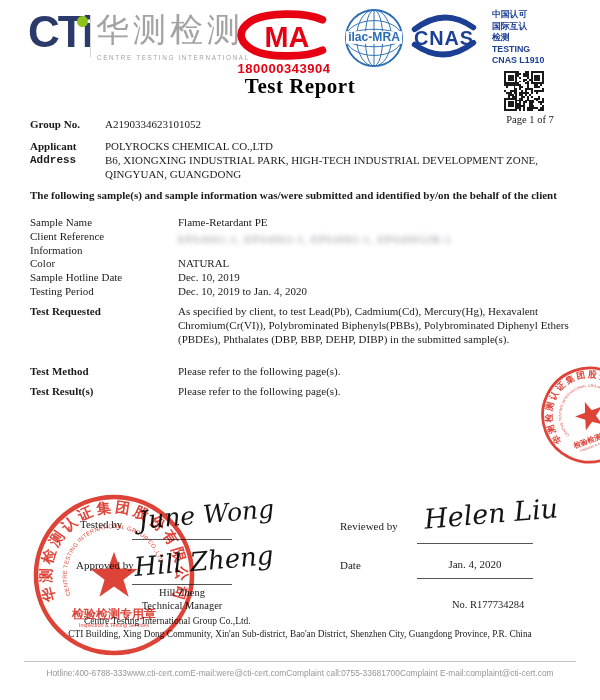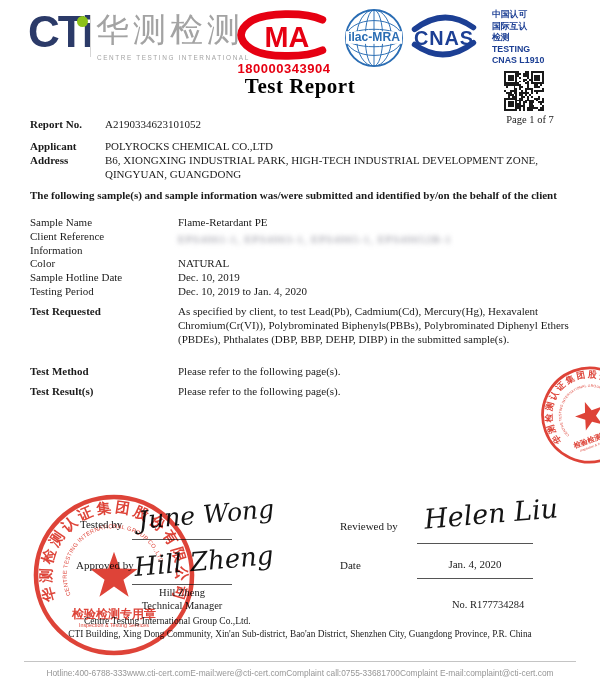--- a/index.html
+++ b/index.html
@@ -255,27 +255,27 @@
         <rect x="14" y="0" width="7" height="7" fill="#1a1a1a"></rect>
         <rect x="15" y="1" width="5" height="5" fill="#ffffff"></rect>
         <rect x="16" y="2" width="3" height="3" fill="#1a1a1a"></rect>
         <rect x="0" y="14" width="7" height="7" fill="#1a1a1a"></rect>
         <rect x="1" y="15" width="5" height="5" fill="#ffffff"></rect>
         <rect x="2" y="16" width="3" height="3" fill="#1a1a1a"></rect>
       </svg>
   </div>
   <div class="abs page-num">Page 1 of 7</div>
 
-  <div class="abs b" style="left:30px;top:118px;">Report No.</div>
+  <div class="abs b" style="left:30px;top:118px;">Group No.</div>
   <div class="abs" style="left:105px;top:118px;">A2190334623101052</div>
 
   <div class="abs b" style="left:30px;top:140px;">Applicant</div>
   <div class="abs" style="left:105px;top:140px;">POLYROCKS CHEMICAL CO.,LTD</div>
 
-  <div class="abs b" style="left:30px;top:154px;">Address</div>
+  <div class="abs b" style="left:30px;top:154px;font-family:Liberation Mono, monospace;">Address</div>
   <div class="abs" style="left:105px;top:154px;width:472px;line-height:13.5px;">B6, XIONGXING INDUSTRIAL PARK, HIGH-TECH INDUSTRIAL DEVELOPMENT ZONE, QINGYUAN, GUANGDONG</div>
 
   <div class="abs b" style="left:30px;top:189px;width:535px;line-height:13.5px;">The following sample(s) and sample information was/were submitted and identified by/on the behalf of the client</div>
 
   <div class="abs" style="left:30px;top:216px;">Sample Name</div>
   <div class="abs" style="left:178px;top:216px;">Flame-Retardant PE</div>
 
   <div class="abs" style="left:30px;top:230px;width:118px;line-height:13.5px;">Client Reference Information</div>
   <div class="abs blurred" style="left:178px;top:233px;">EPS4061-1,  EPS4063-1,  EPS4065-1,  EPS40652B-1</div>
 

